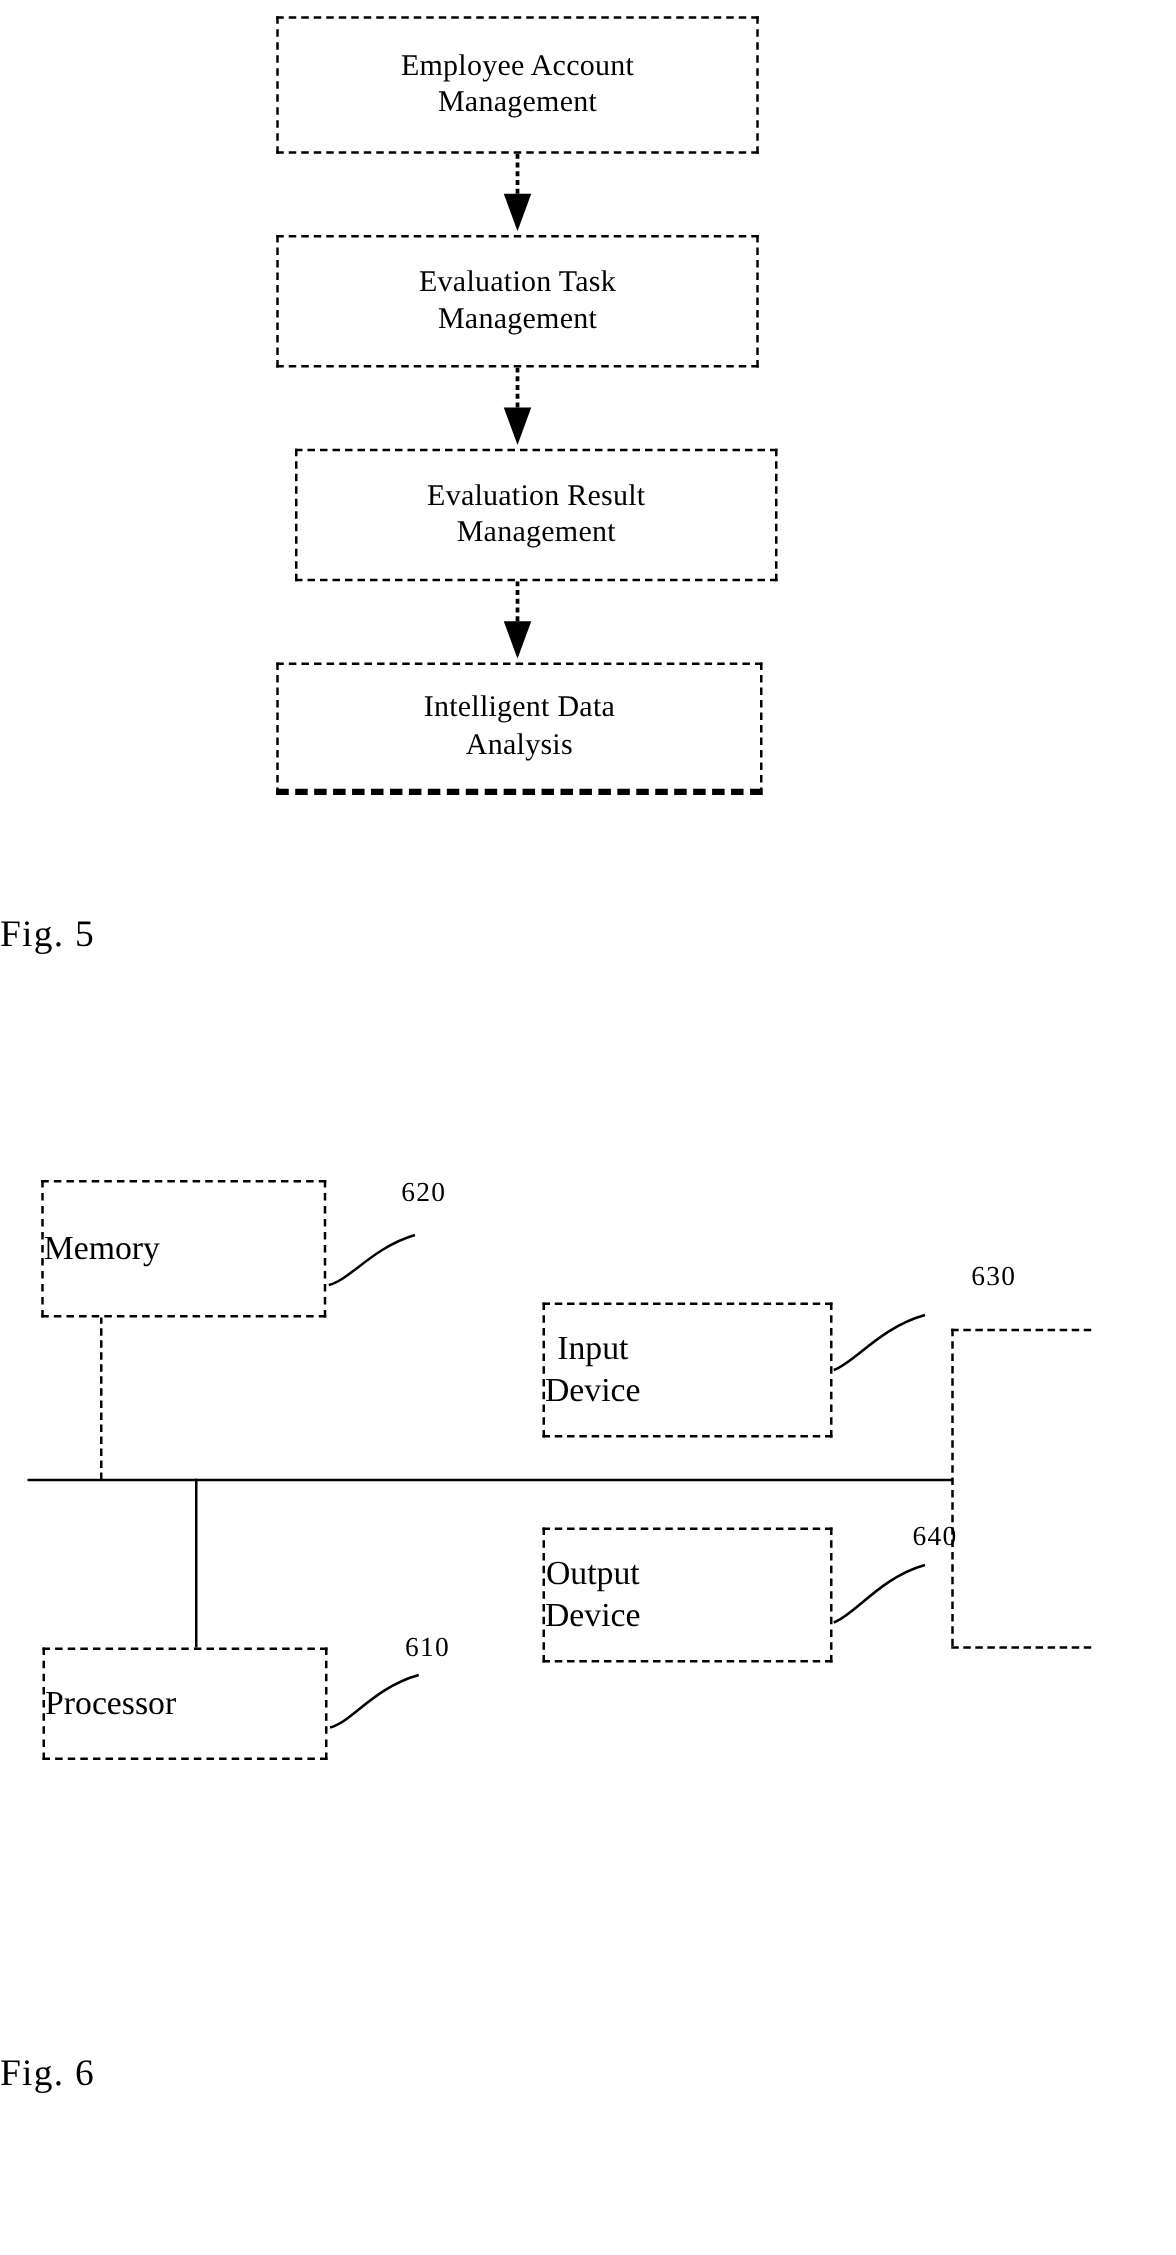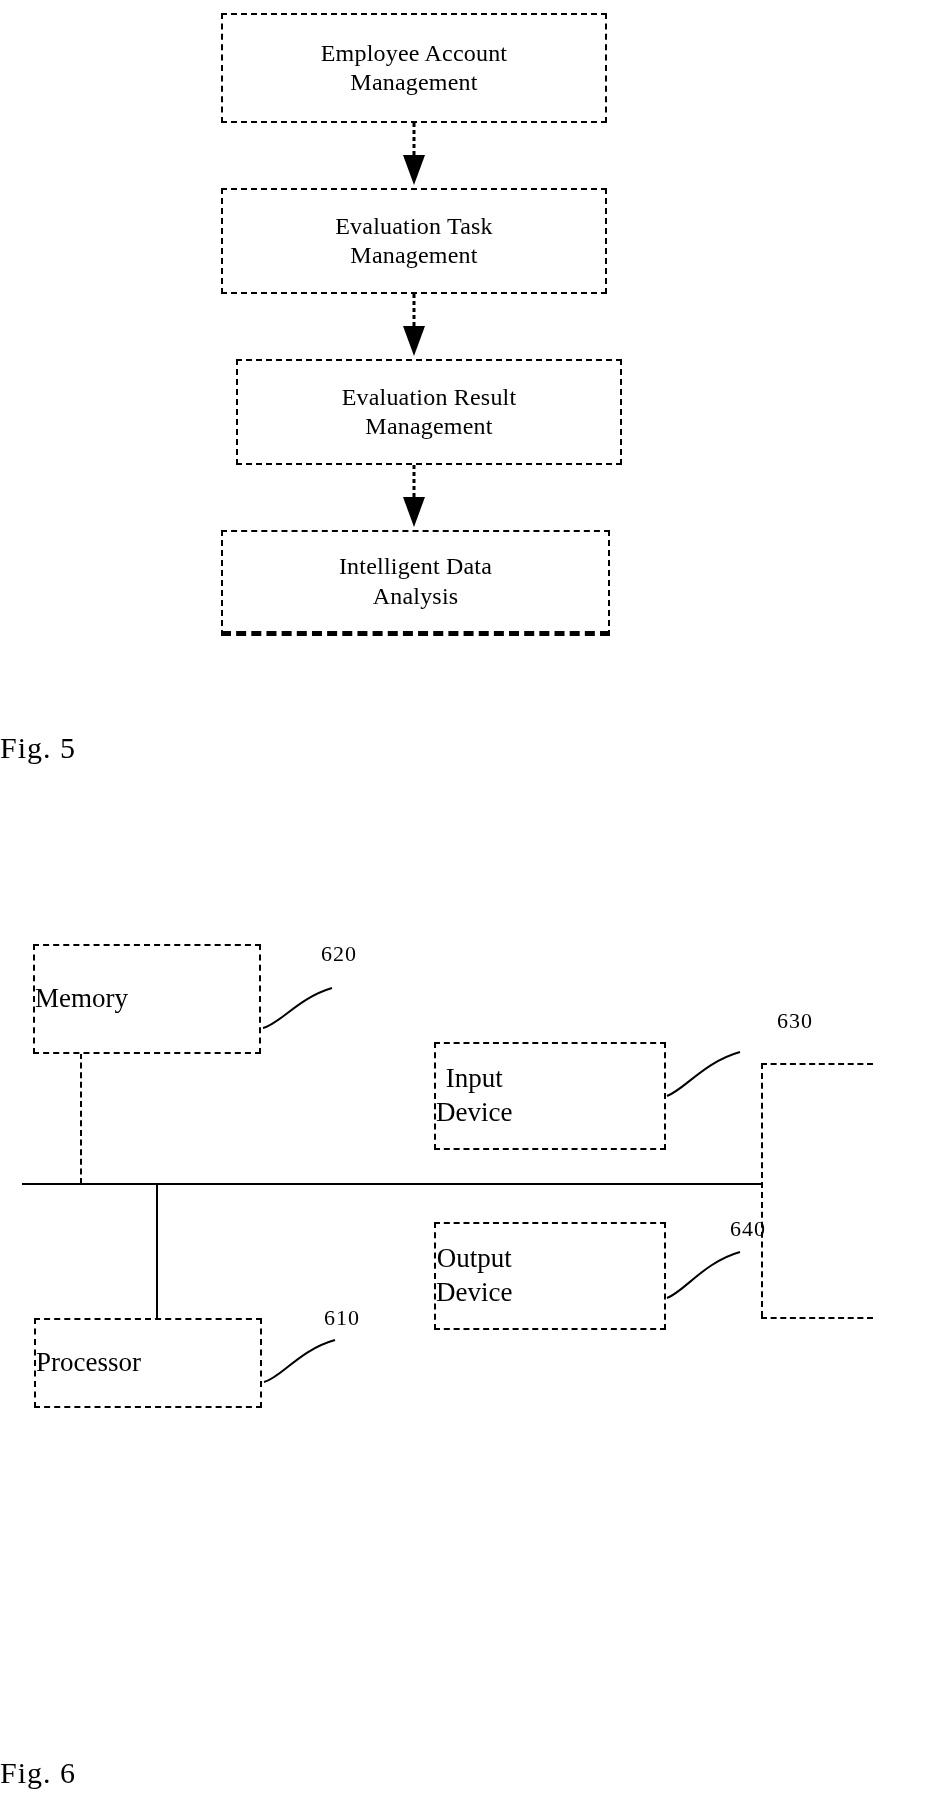--- a/index.html
+++ b/index.html
@@ -207,16 +207,16 @@
     <div class="ref-num" style="left:730px; top:1216px;text-align:center;">640</div>
 
     <div class="dev-box" style="left:34px; top:1318px; width:228px; height:90px;">
       <span>Processor</span>
     </div>
     <svg class="leader" style="left:259px; top:1304px; width:82px; height:82px;" viewBox="0 0 82 82">
       <path d="M 5,78 C 22,74 40,46 76,36" stroke="#000" stroke-width="2" fill="none"></path>
     </svg>
     <div class="ref-num" style="left:324px; top:1305px;">610</div>
 
-    <div class="fig-caption" style="top:1756px;">Fig. 6</div>
+    <div class="fig-caption" style="top:1642px;">Fig. 6</div>
   </div>
 
 </div>
 
 </body></html>

